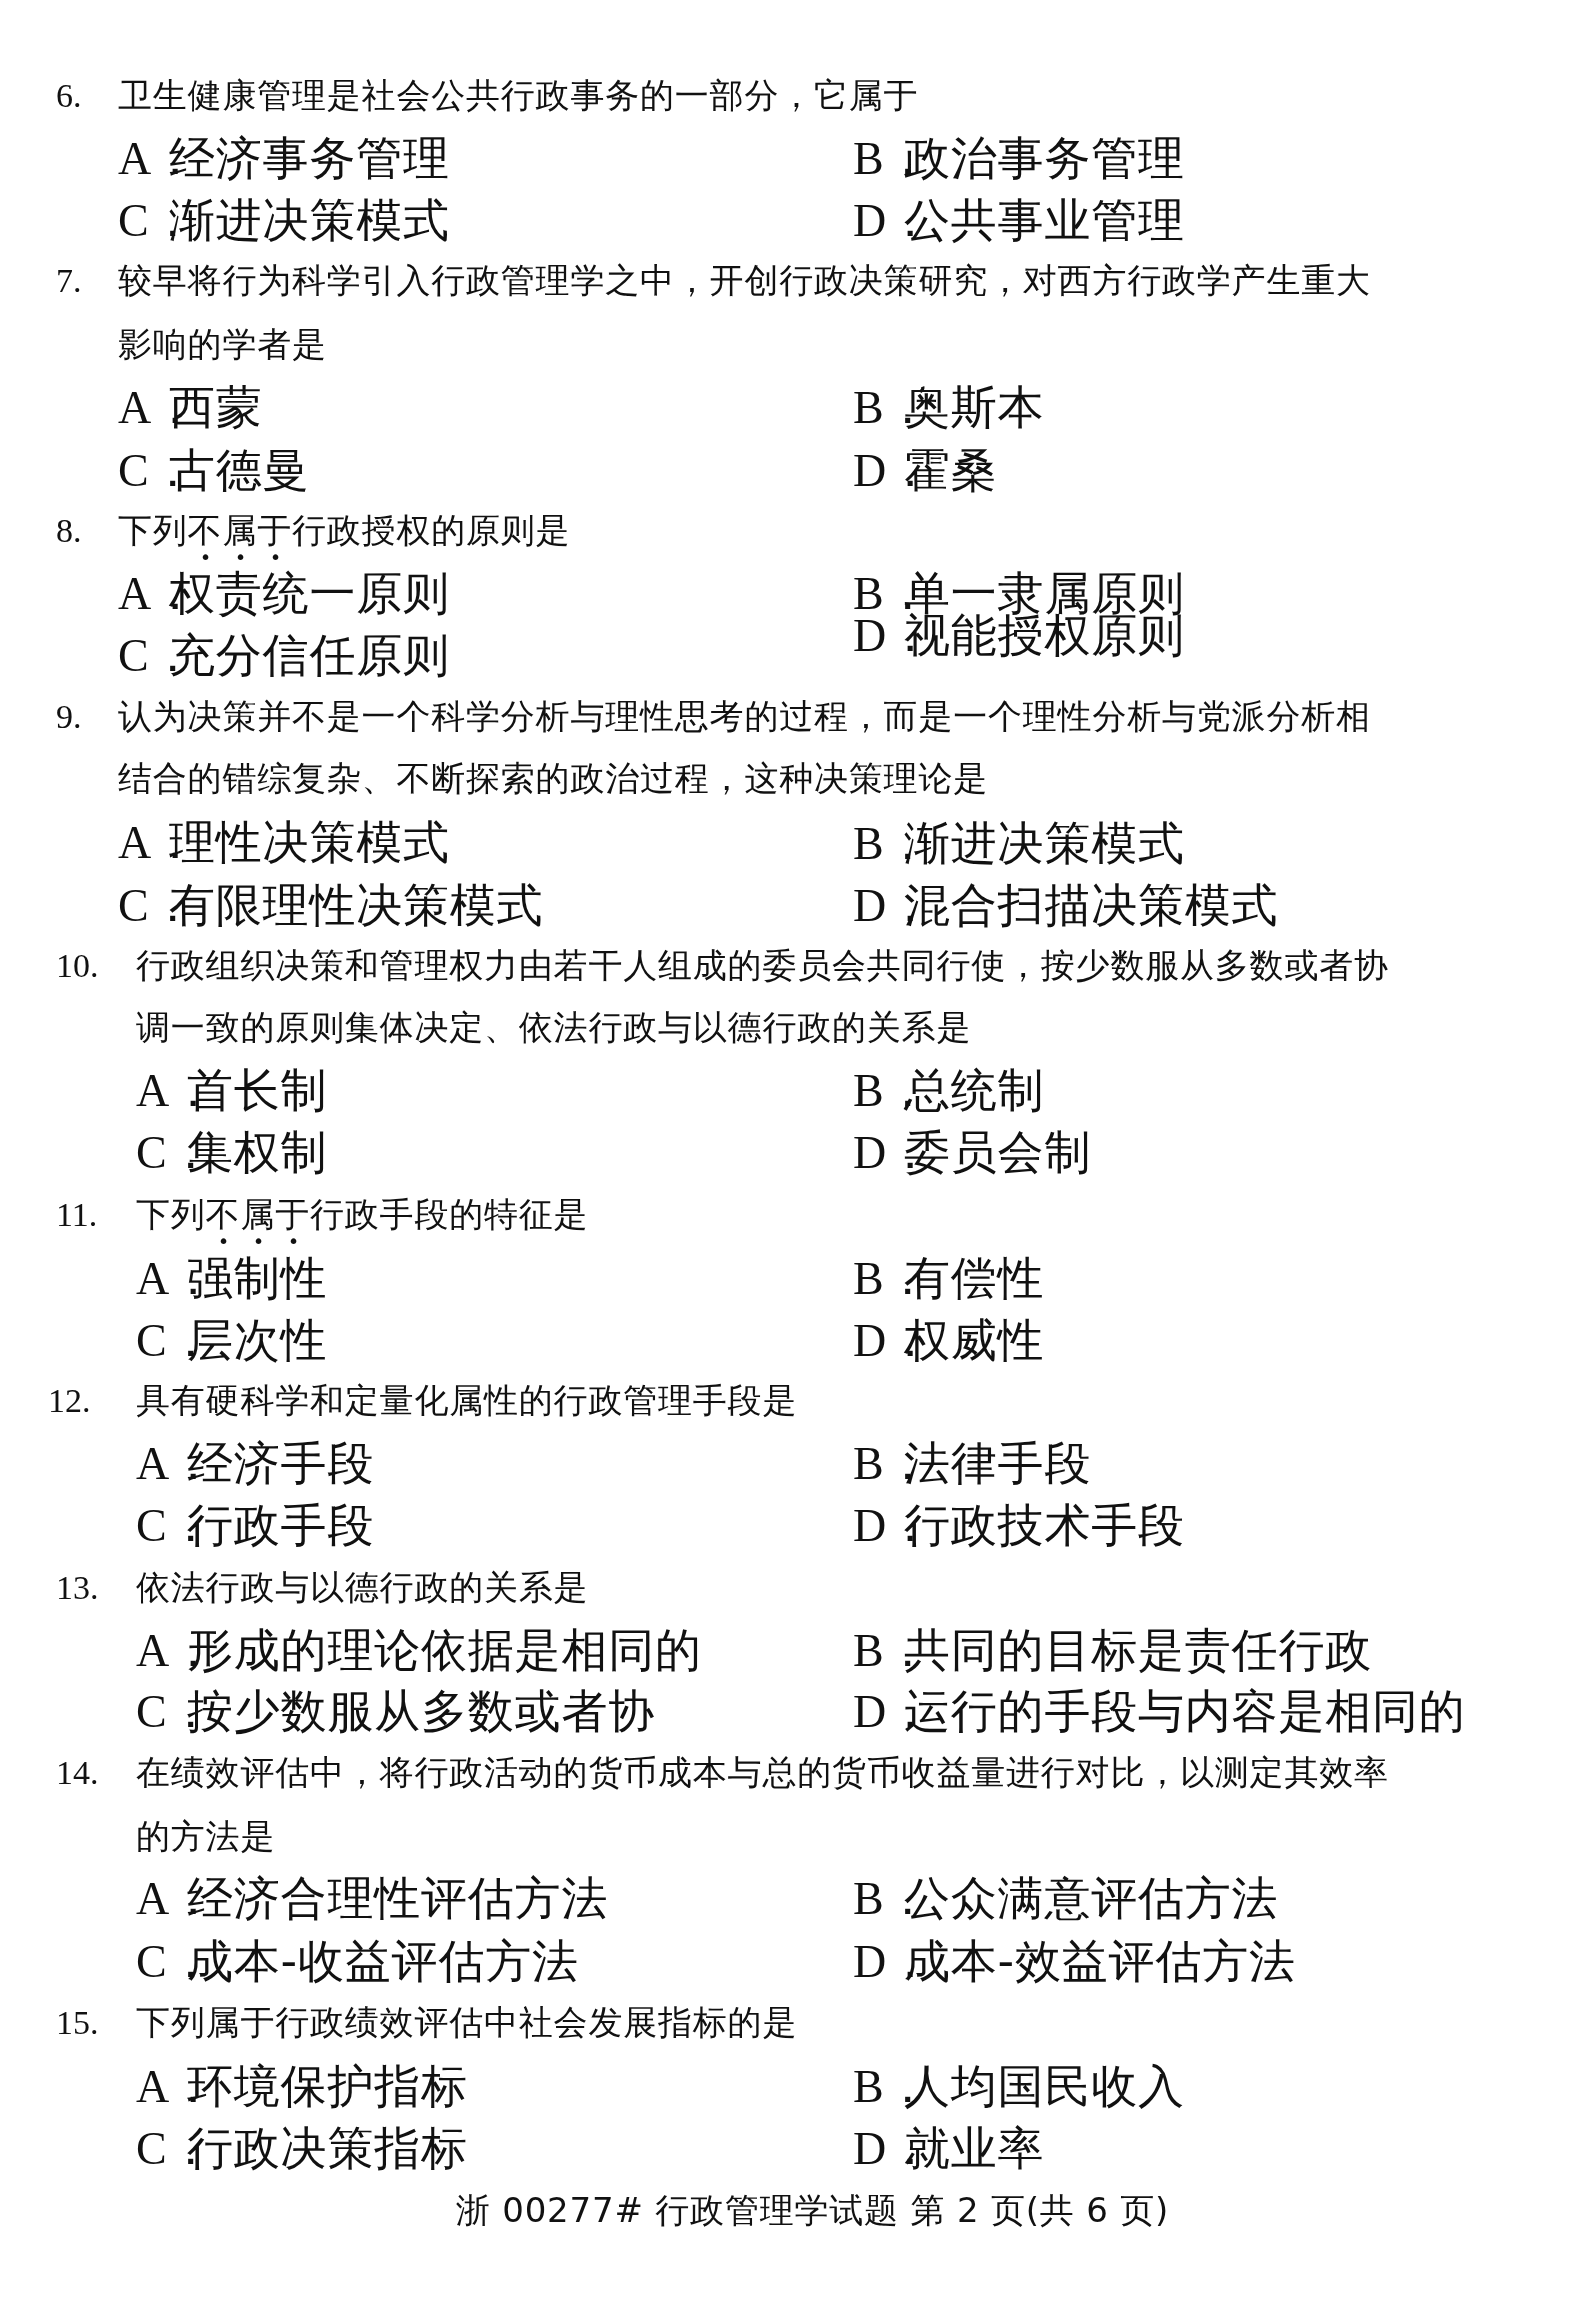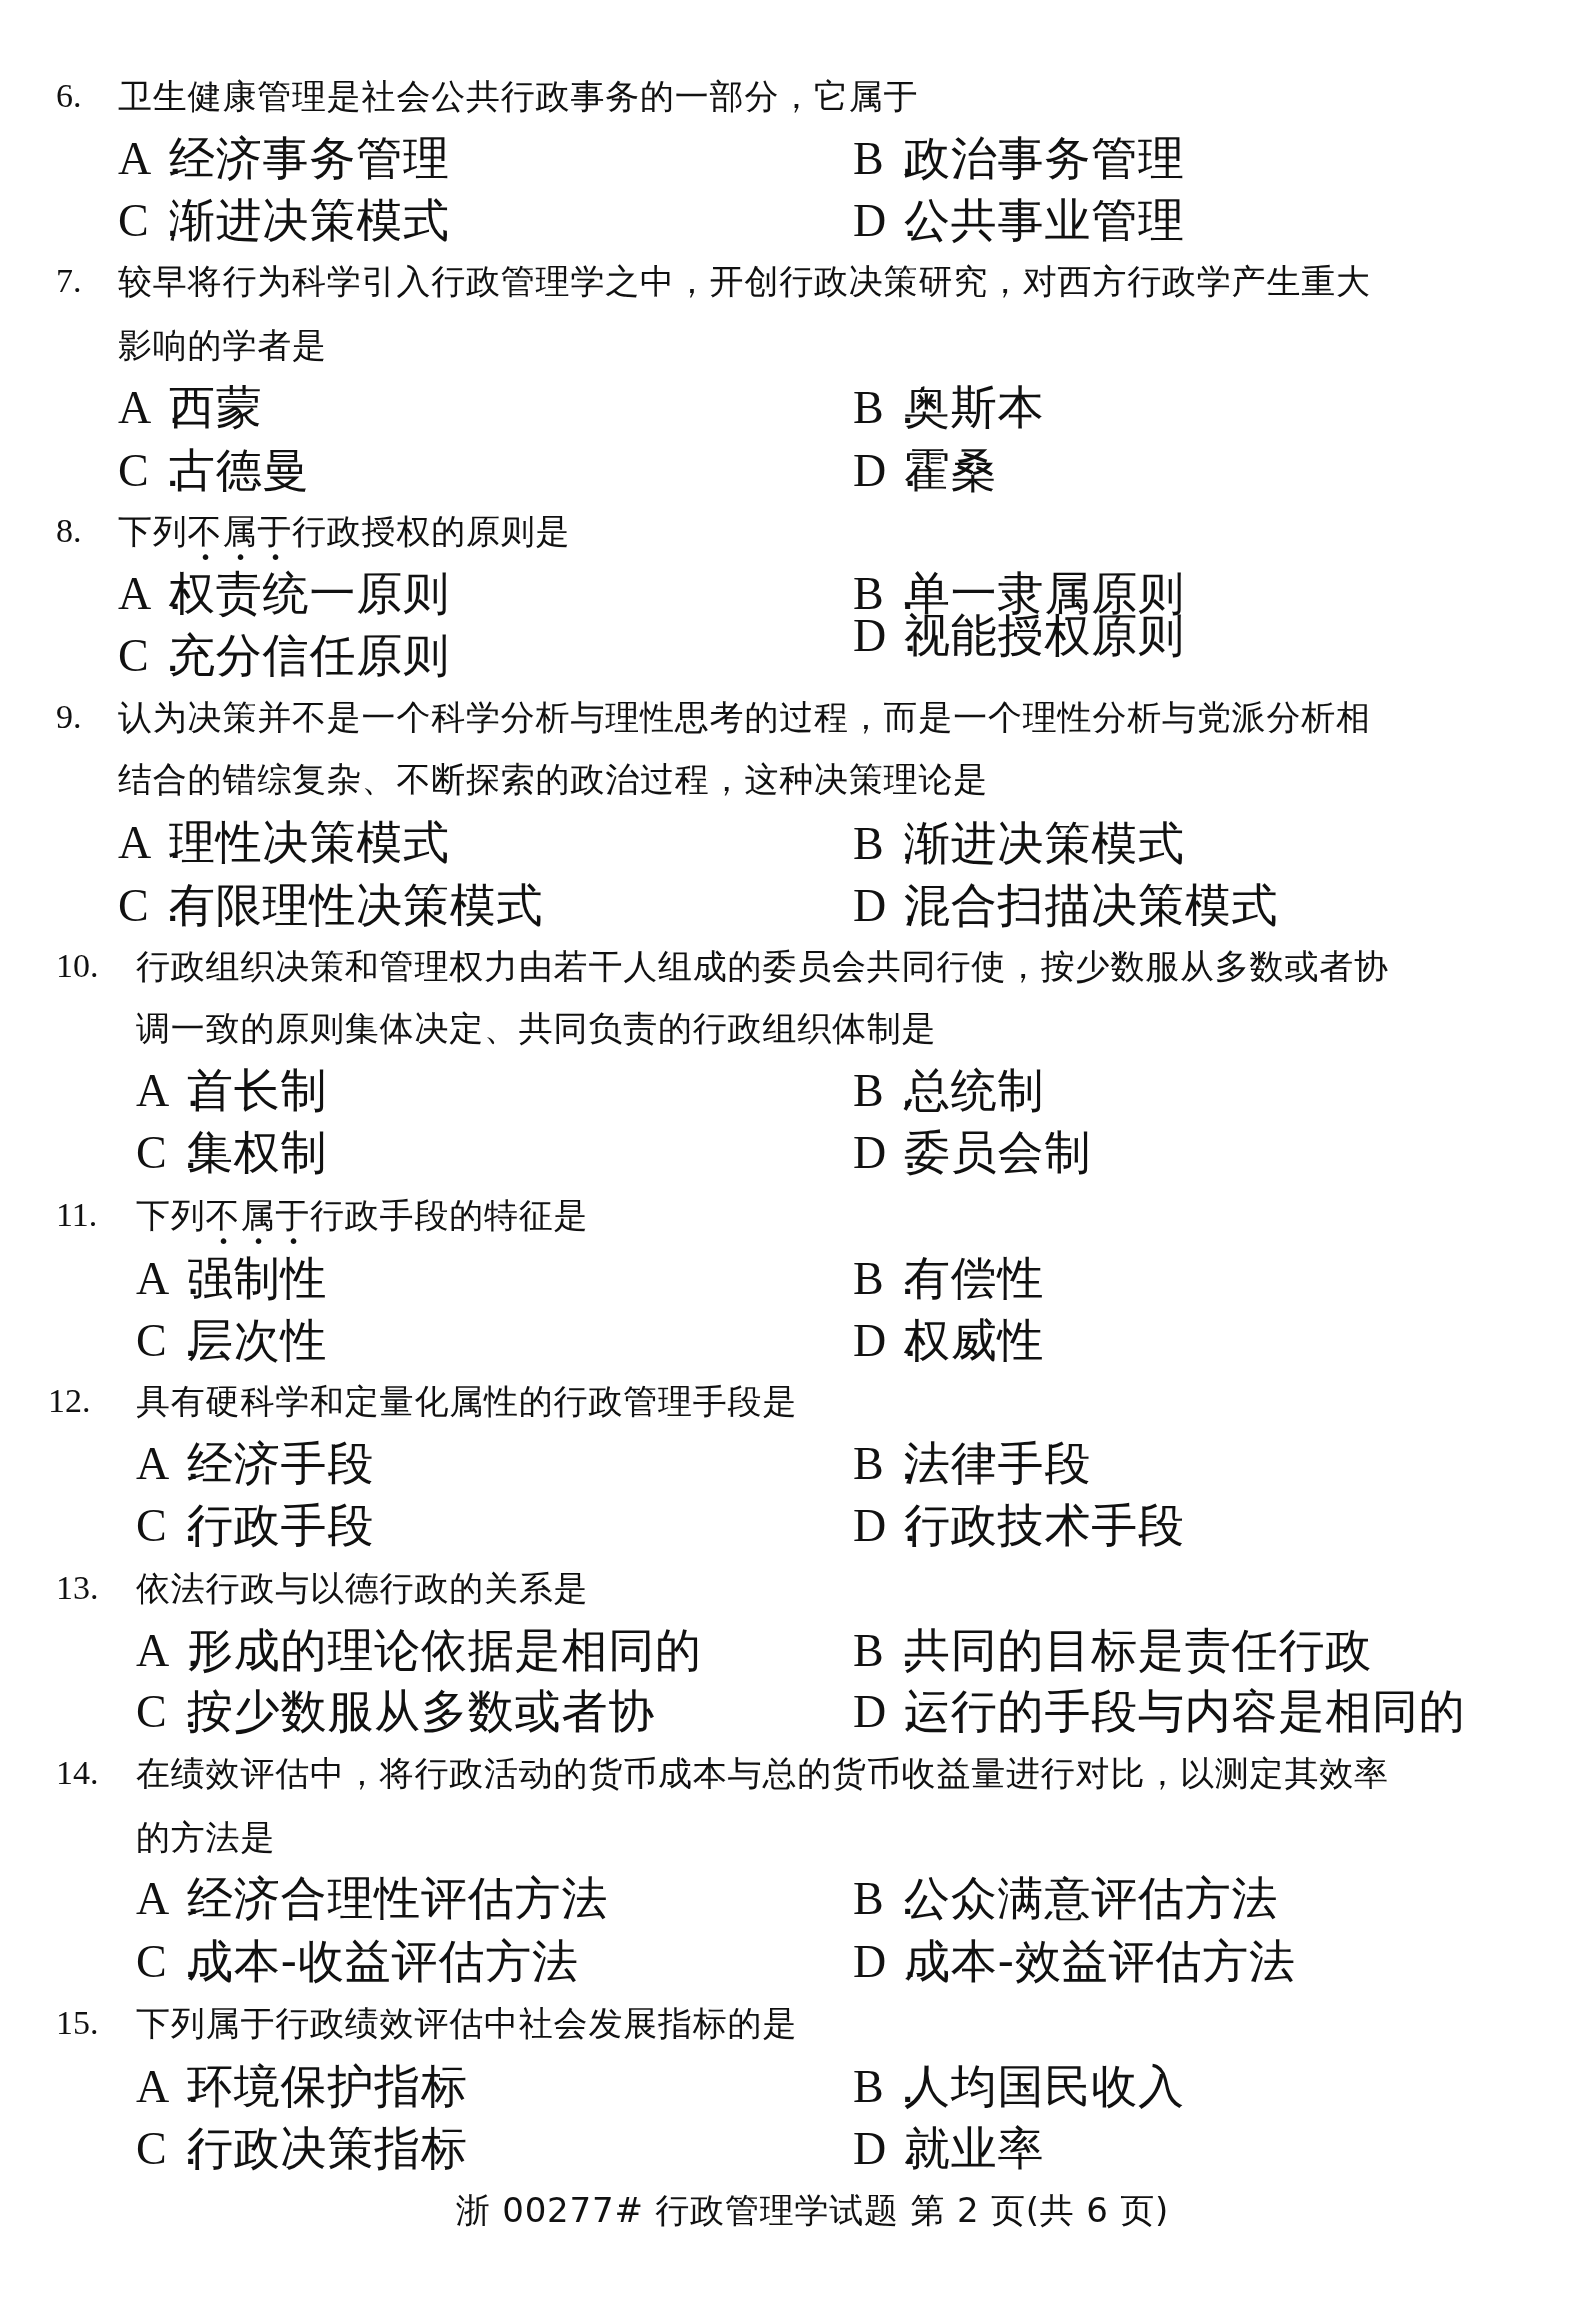--- a/index.html
+++ b/index.html
@@ -1,20 +1,20 @@
 <!DOCTYPE html>
 <html style="font-size:13px"><head>
 <meta charset="utf-8">
 <style>
   html, body { margin:0; padding:0; background:#ffffff; }
   body { width:1593px; height:2319px; position:relative; overflow:hidden;
          font-family:"DejaVu Sans", "Liberation Sans", sans-serif; color:#111; }
   .page { position:absolute; left:0; top:0; width:1593px; height:2319px; }
   .qnum { position:absolute; font-size:34px; line-height:46px; font-family:"Liberation Serif", serif; }
-  .qtext { position:absolute; font-size:34px; line-height:46px; white-space:nowrap; letter-spacing:0.8px; }
+  .qtext { position:absolute; font-size:34px; line-height:46px; white-space:nowrap; letter-spacing:0.8px;font-family:Liberation Serif, serif; }
   .opt { position:absolute; font-size:46px; line-height:46px; white-space:nowrap; letter-spacing:0.8px; }
   .opt .lbl { font-family:"Liberation Serif", serif; display:inline-block; width:51px; }
   .dots { position:absolute; font-size:19.6px; line-height:16.4px; letter-spacing:0; }
   .dot { display:inline-block; width:35px; text-align:center; }
   .footer { position:absolute; left:16px; width:1593px; text-align:center; font-size:34px; line-height:46px; letter-spacing:0.8px; }
 </style>
 </head>
 <body>
 
 <div class="page">
@@ -56,21 +56,21 @@
     <span class="qtext" style="left:118px;top:756px">结合的错综复杂、不断探索的政治过程，这种决策理论是</span>
     <div class="opt" style="left:118px;top:819px"><span class="lbl">A．</span><span>理性决策模式</span></div>
     <div class="opt" style="left:853px;top:820px"><span class="lbl">B．</span><span>渐进决策模式</span></div>
     <div class="opt" style="left:118px;top:882px"><span class="lbl">C．</span><span>有限理性决策模式</span></div>
     <div class="opt" style="left:853px;top:882px"><span class="lbl">D．</span><span>混合扫描决策模式</span></div>
   </div>
 
   <div>
     <span class="qnum" style="left:56px;top:943px">10.</span>
     <span class="qtext" style="left:136px;top:943px">行政组织决策和管理权力由若干人组成的委员会共同行使，按少数服从多数或者协</span>
-    <span class="qtext" style="left:136px;top:1005px">调一致的原则集体决定、共同负责的行政组织体制是</span>
+    <span class="qtext" style="left:136px;top:1005px">调一致的原则集体决定、依法行政与以德行政的关系是</span>
     <div class="opt" style="left:136px;top:1067px"><span class="lbl">A．</span><span>首长制</span></div>
     <div class="opt" style="left:853px;top:1067px"><span class="lbl">B．</span><span>总统制</span></div>
     <div class="opt" style="left:136px;top:1129px"><span class="lbl">C．</span><span>集权制</span></div>
     <div class="opt" style="left:853px;top:1129px"><span class="lbl">D．</span><span>委员会制</span></div>
   </div>
 
   <div>
     <span class="qnum" style="left:56px;top:1192px">11.</span>
     <span class="qtext" style="left:136px;top:1192px">下列不属于行政手段的特征是</span>
     <div class="dots" style="left:206px;top:1234px">

